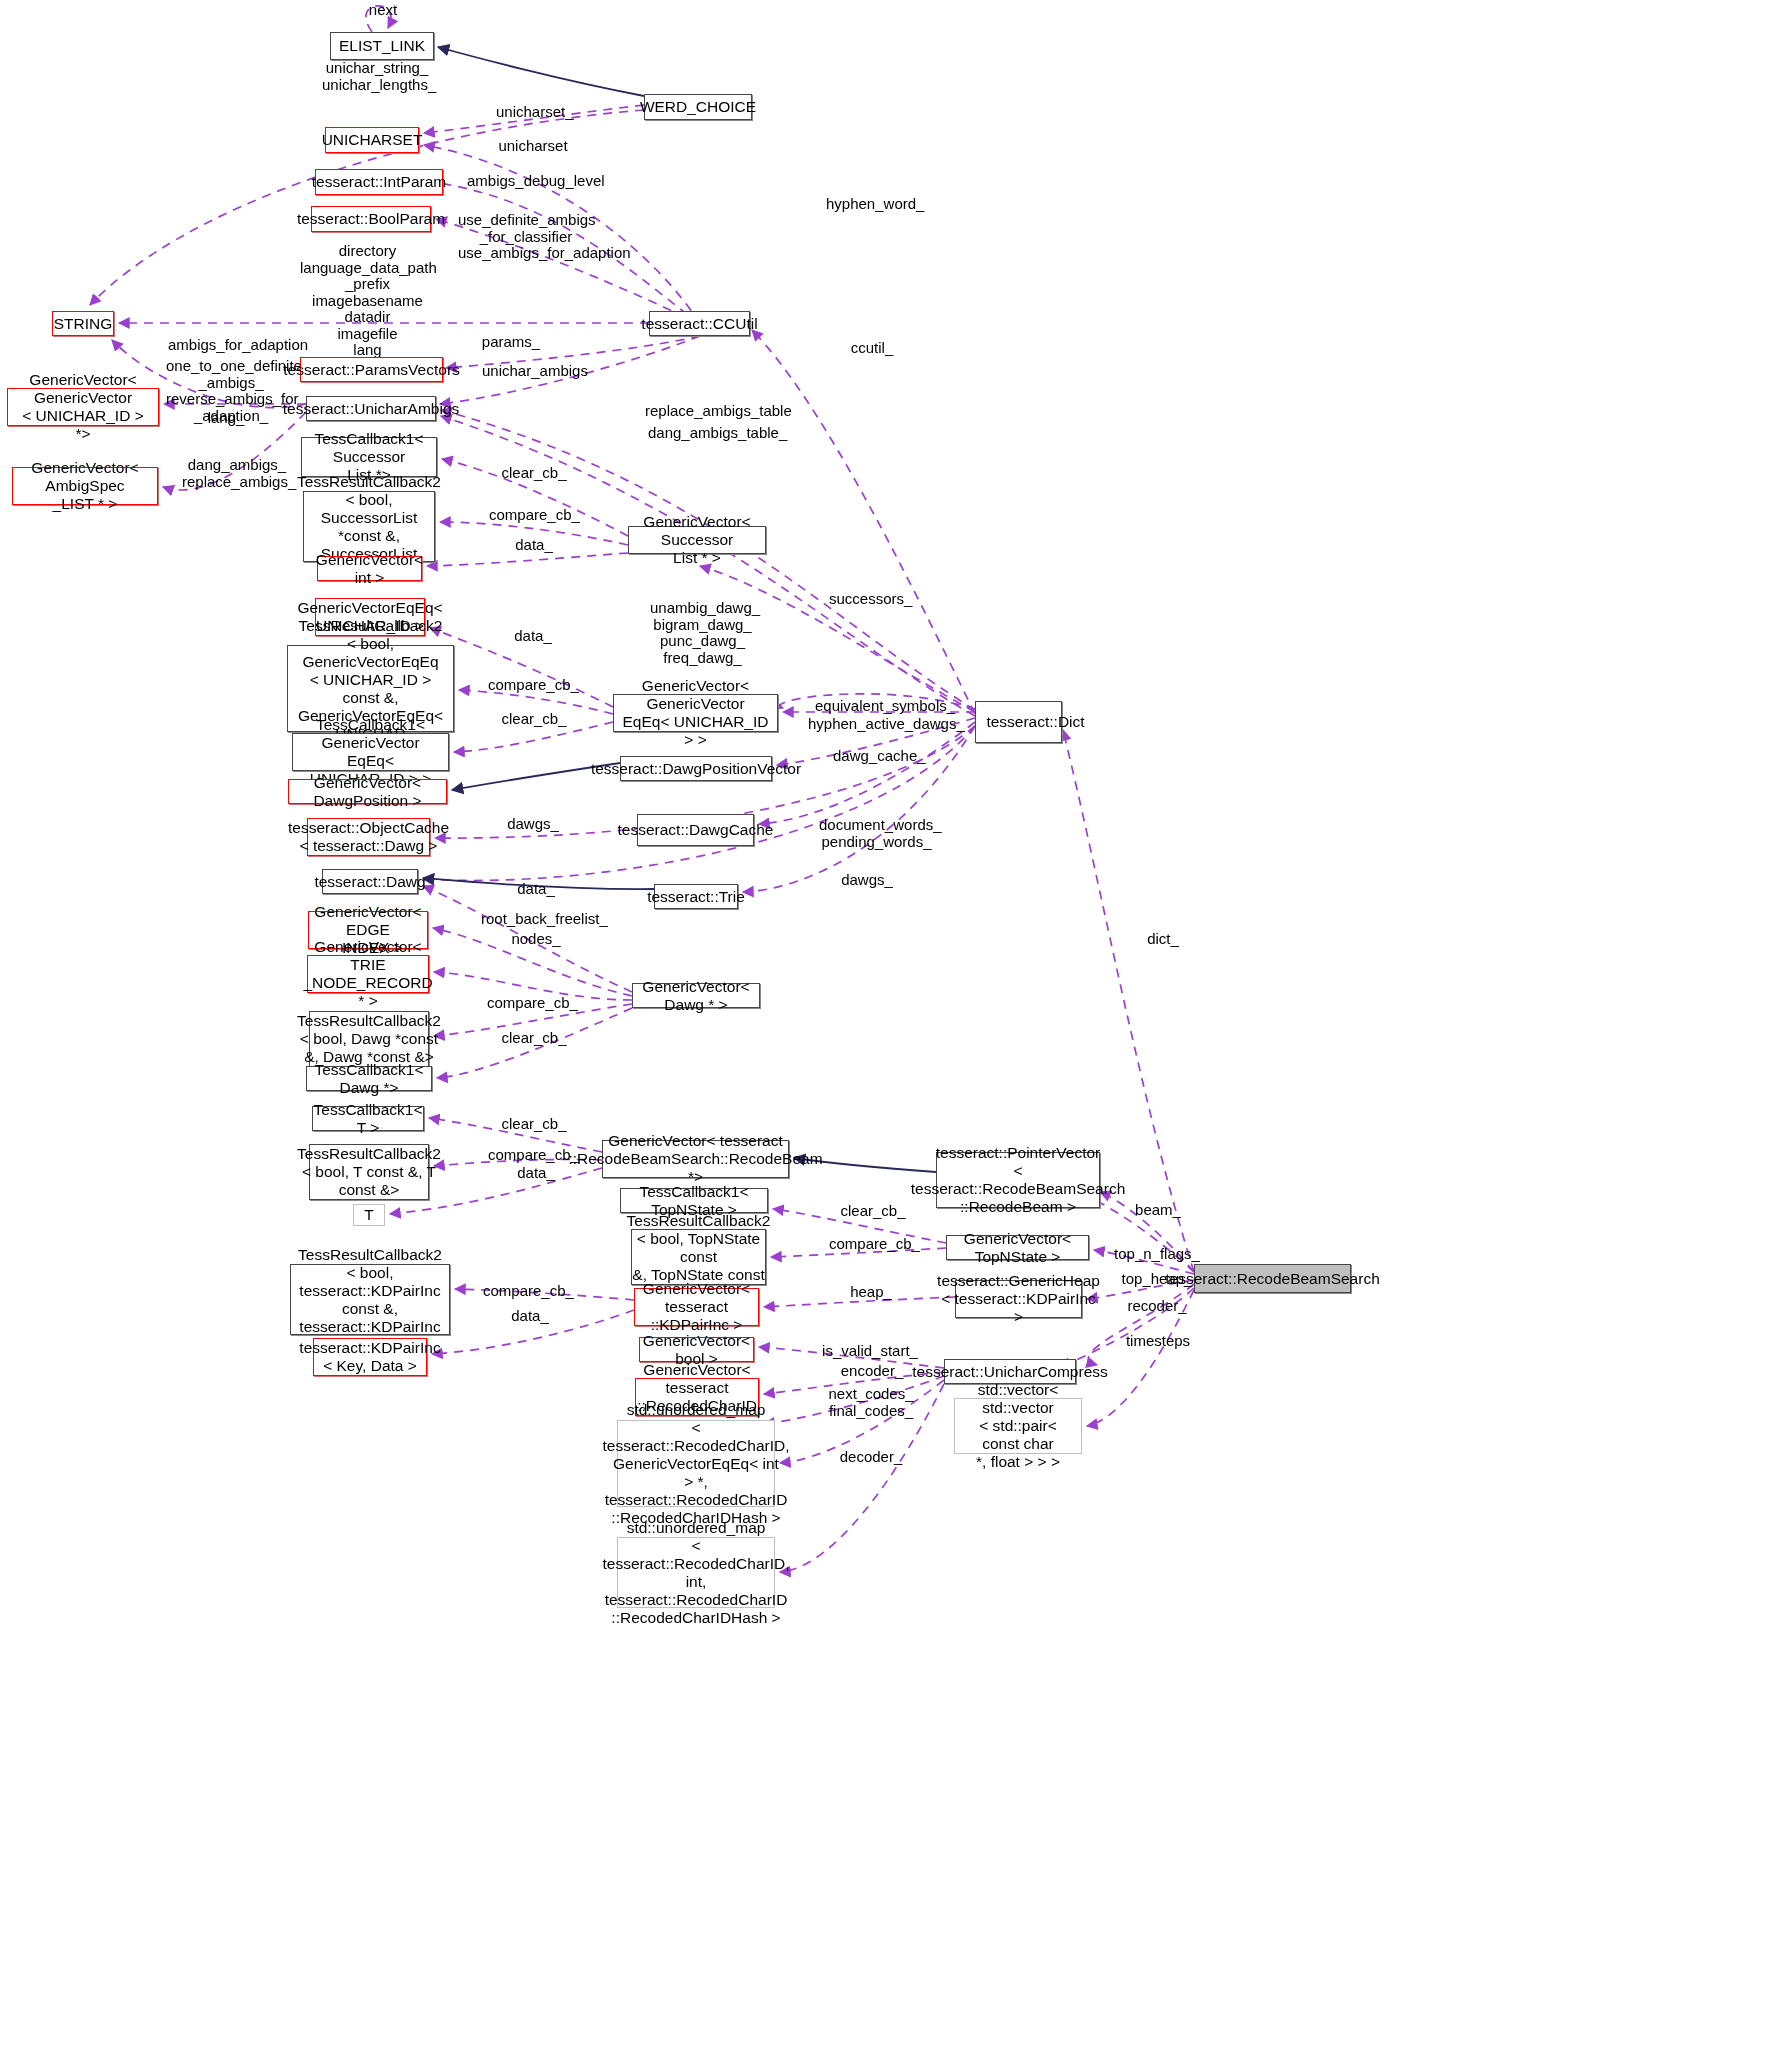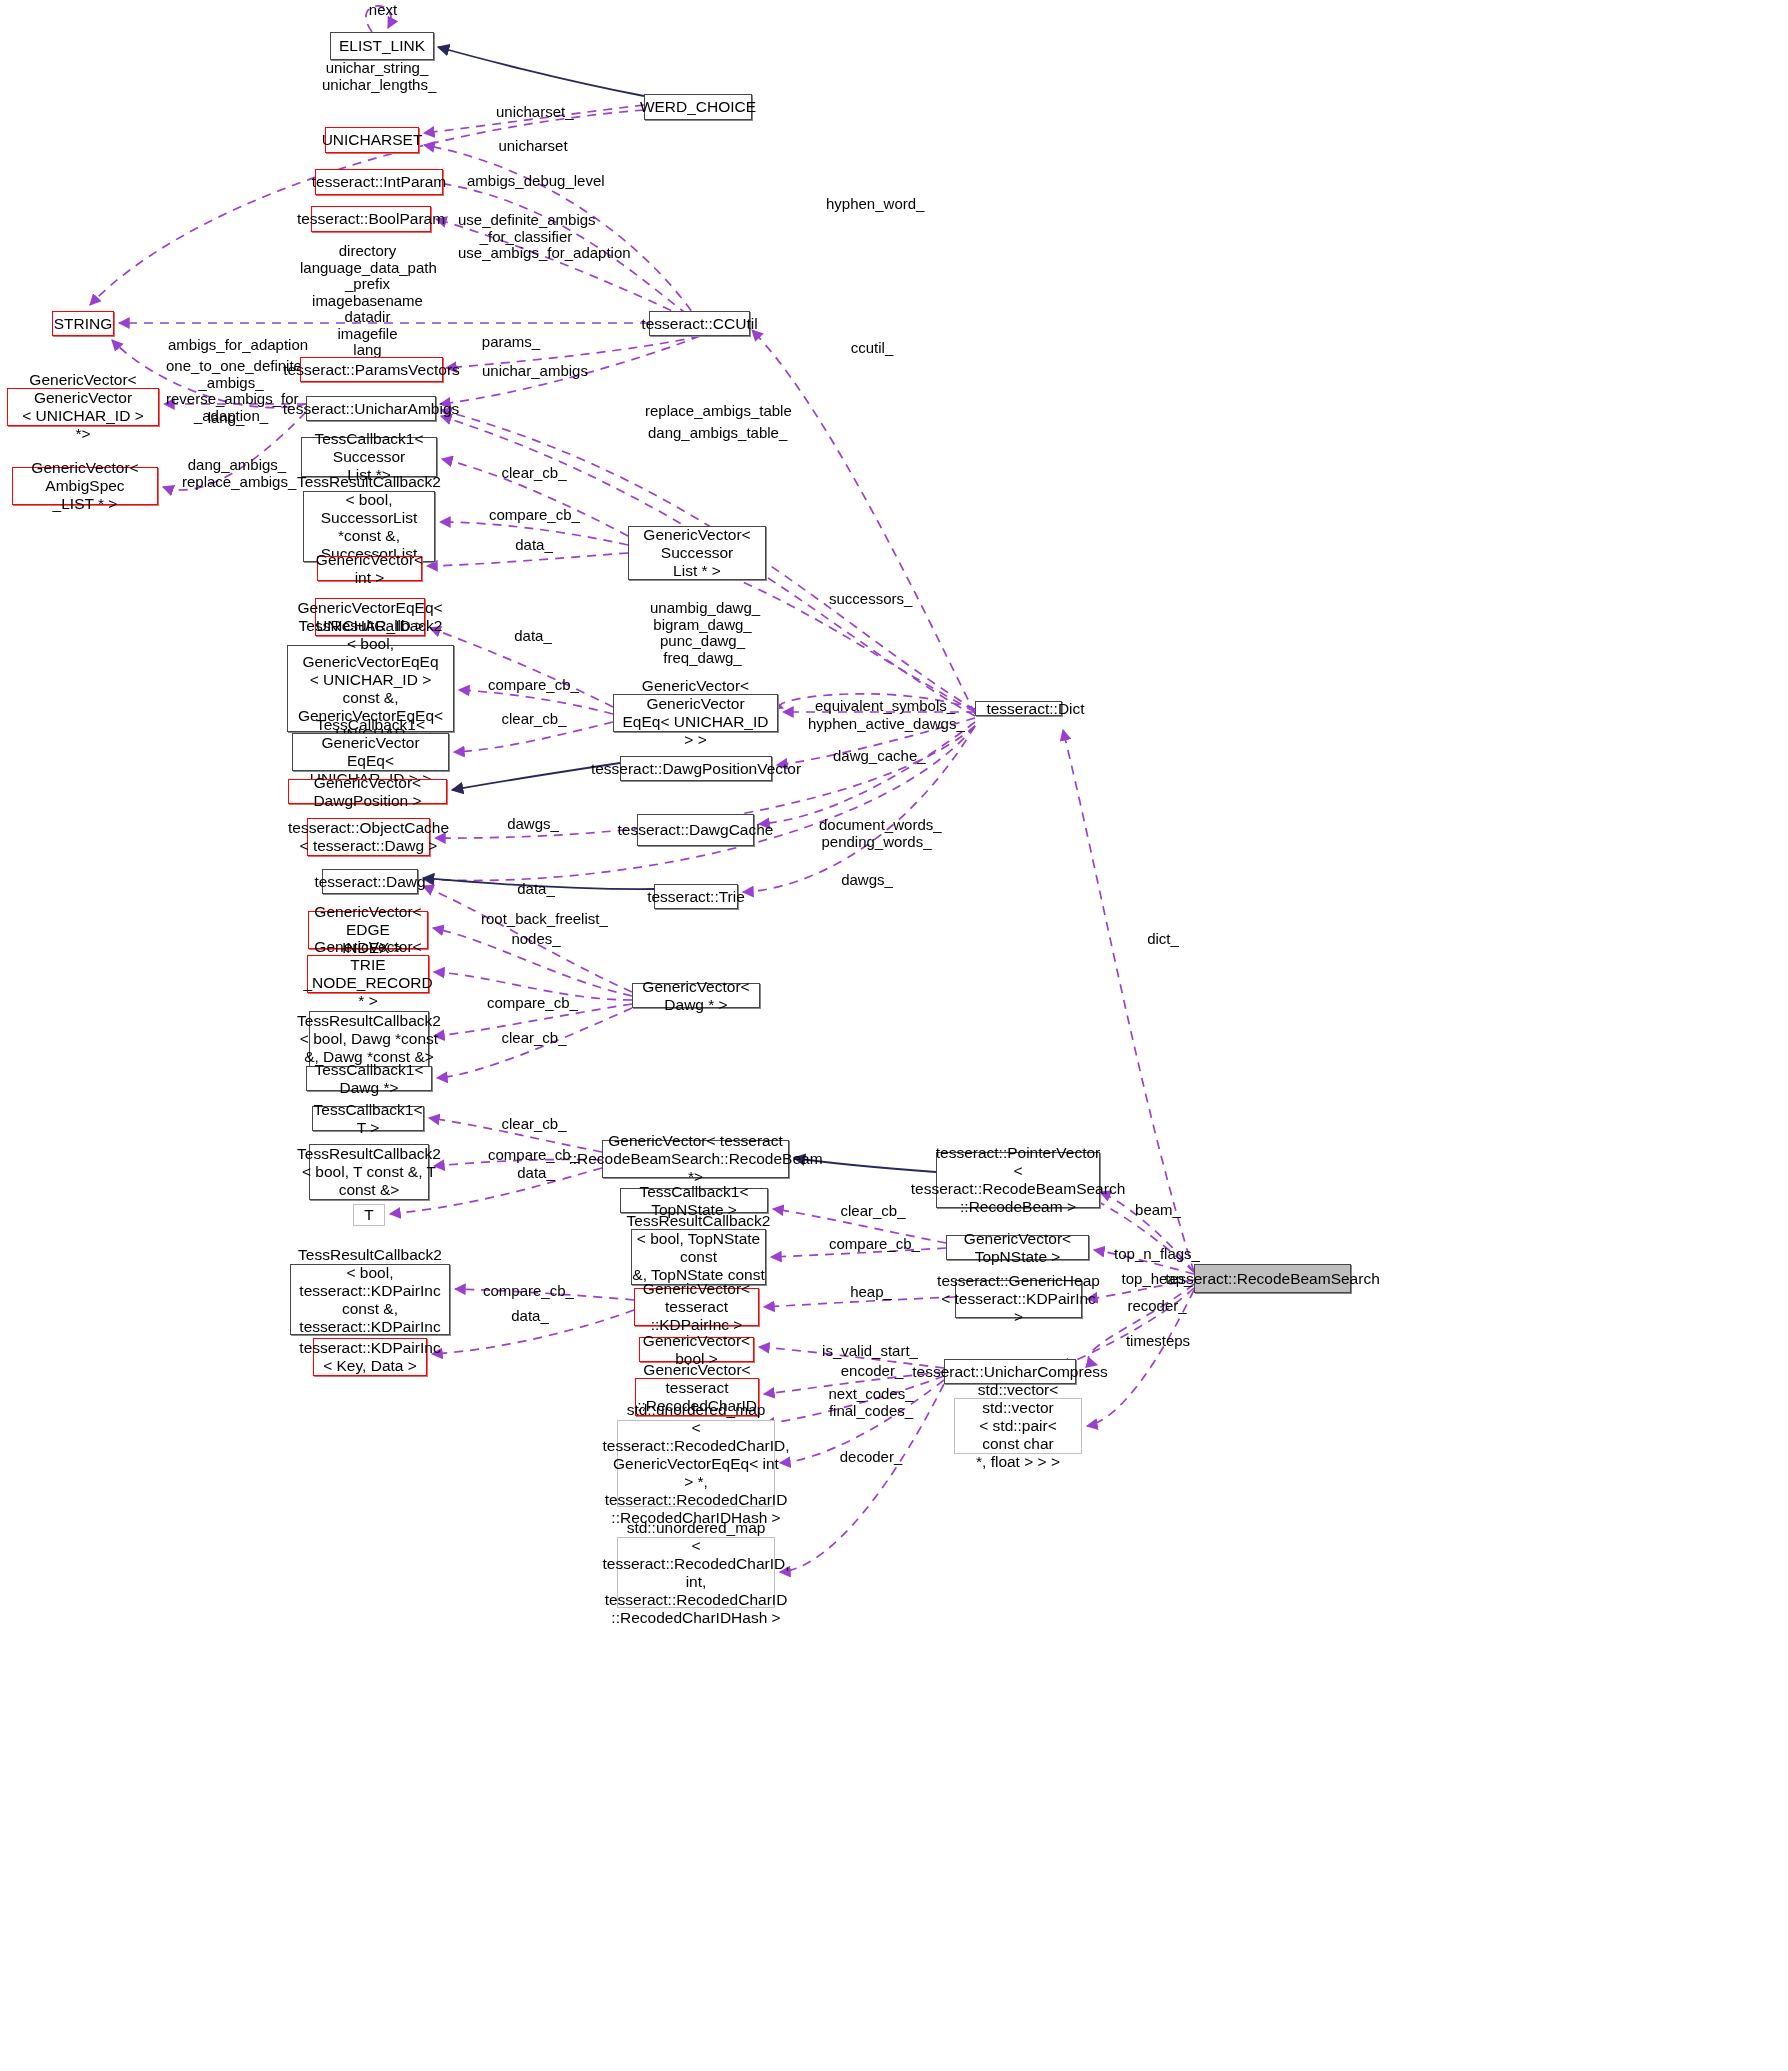--- a/index.html
+++ b/index.html
@@ -159,33 +159,33 @@
 &lt; UNICHAR_ID &gt; *&gt;</div>
       <div class="node b-dark" style="left: 306px; top: 396px; width: 130px; height: 25px;">tesseract::UnicharAmbigs</div>
       <div class="node b-red" style="left: 12px; top: 467px; width: 146px; height: 38px;">GenericVector&lt; AmbigSpec
 _LIST * &gt;</div>
       <div class="node b-dark" style="left: 301px; top: 437px; width: 136px; height: 40px;">TessCallback1&lt; Successor
 List *&gt;</div>
       <div class="node b-dark" style="left: 303px; top: 491px; width: 132px; height: 71px;">TessResultCallback2
 &lt; bool, SuccessorList
 *const &amp;, SuccessorList
 *const &amp;&gt;</div>
-      <div class="node b-dark" style="left: 628px; top: 526px; width: 138px; height: 54px;">GenericVector&lt; Successor
+      <div class="node b-dark" style="left: 628px; top: 526px; width: 138px; height: 28px;">GenericVector&lt; Successor
 List * &gt;</div>
       <div class="node b-red" style="left: 317px; top: 556px; width: 105px; height: 25px;">GenericVector&lt; int &gt;</div>
       <div class="node b-red" style="left: 315px; top: 598px; width: 110px; height: 38px;">GenericVectorEqEq&lt;
 UNICHAR_ID &gt;</div>
       <div class="node b-dark" style="left: 287px; top: 645px; width: 167px; height: 87px;">TessResultCallback2
 &lt; bool, GenericVectorEqEq
 &lt; UNICHAR_ID &gt; const &amp;,
 GenericVectorEqEq&lt; UNICHAR
 _ID &gt; const &amp;&gt;</div>
       <div class="node b-dark" style="left: 613px; top: 694px; width: 165px; height: 38px;">GenericVector&lt; GenericVector
 EqEq&lt; UNICHAR_ID &gt; &gt;</div>
-      <div class="node b-dark" style="left: 975px; top: 701px; width: 87px; height: 15px; padding-left: 40px;">tesseract::Dict</div>
+      <div class="node b-dark" style="left: 975px; top: 701px; width: 87px; height: 42px; padding-left: 40px;">tesseract::Dict</div>
       <div class="node b-dark" style="left: 292px; top: 733px; width: 157px; height: 38px;">TessCallback1&lt; GenericVector
 EqEq&lt; UNICHAR_ID &gt; &gt;</div>
       <div class="node b-dark" style="left: 620px; top: 756px; width: 152px; height: 25px;">tesseract::DawgPositionVector</div>
       <div class="node b-red" style="left: 288px; top: 779px; width: 159px; height: 25px;">GenericVector&lt; DawgPosition &gt;</div>
       <div class="node b-red" style="left: 307px; top: 818px; width: 123px; height: 38px;">tesseract::ObjectCache
 &lt; tesseract::Dawg &gt;</div>
       <div class="node b-dark" style="left: 637px; top: 814px; width: 117px; height: 32px;">tesseract::DawgCache</div>
       <div class="node b-dark" style="left: 322px; top: 869px; width: 96px; height: 25px;">tesseract::Dawg</div>
       <div class="node b-dark" style="left: 654px; top: 884px; width: 84px; height: 25px;">tesseract::Trie</div>
       <div class="node b-red" style="left: 308px; top: 911px; width: 120px; height: 38px;">GenericVector&lt; EDGE

